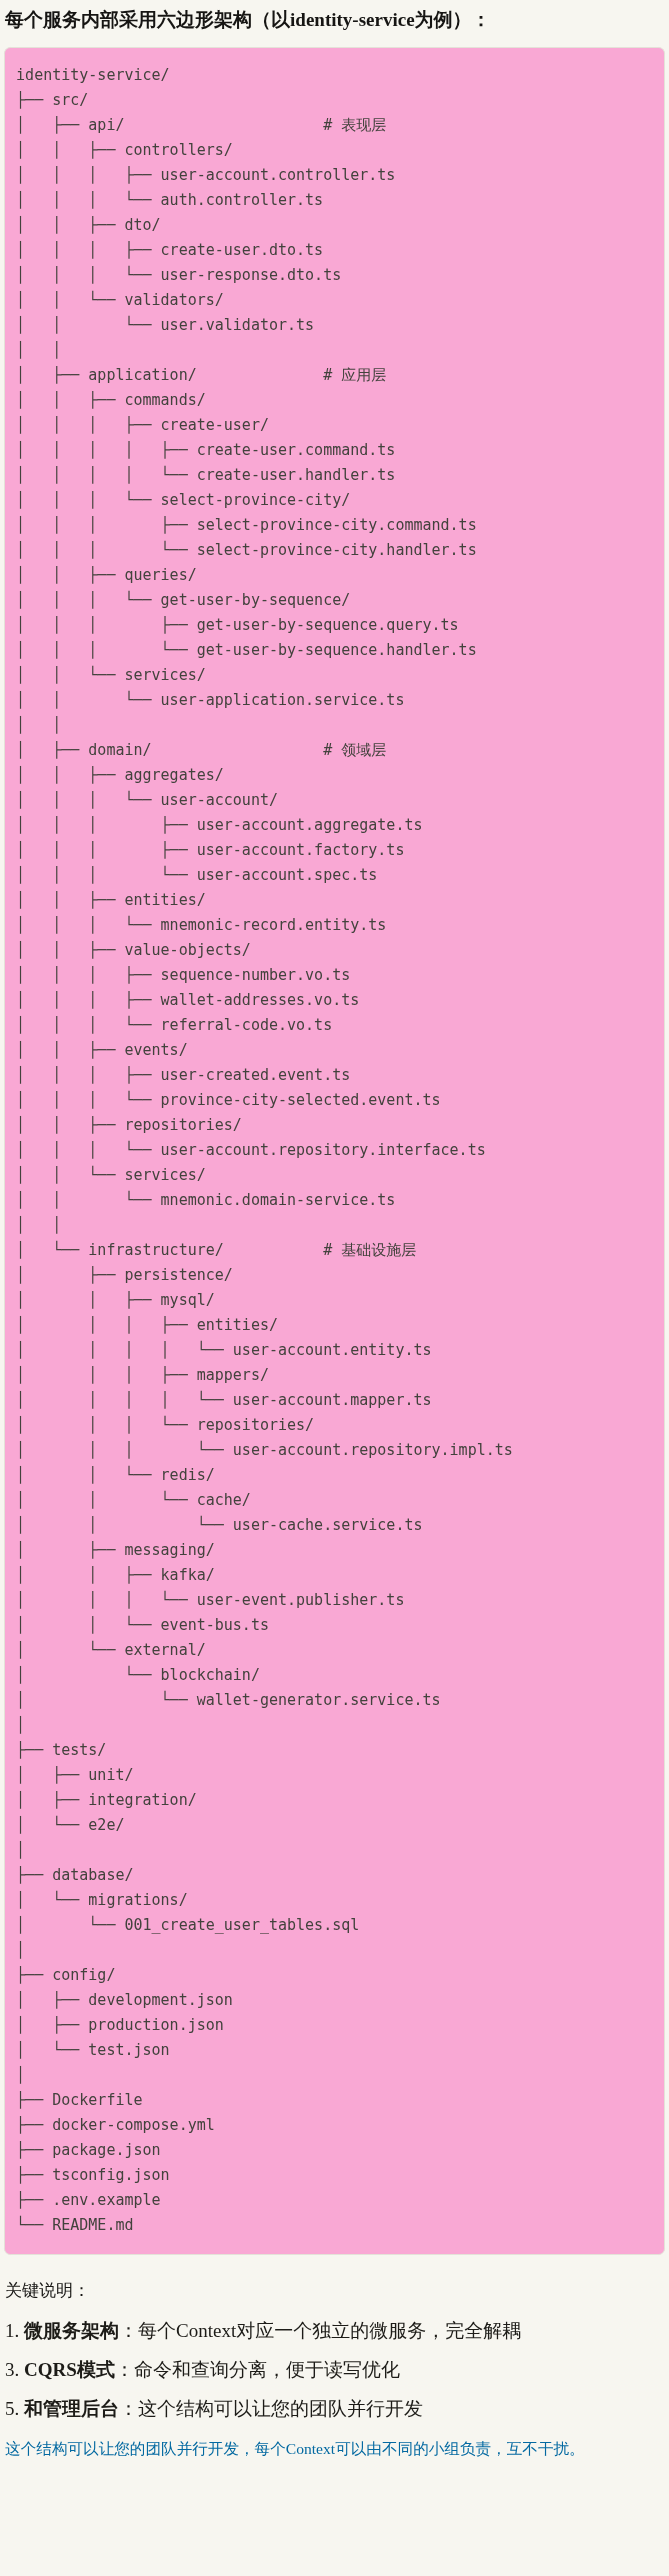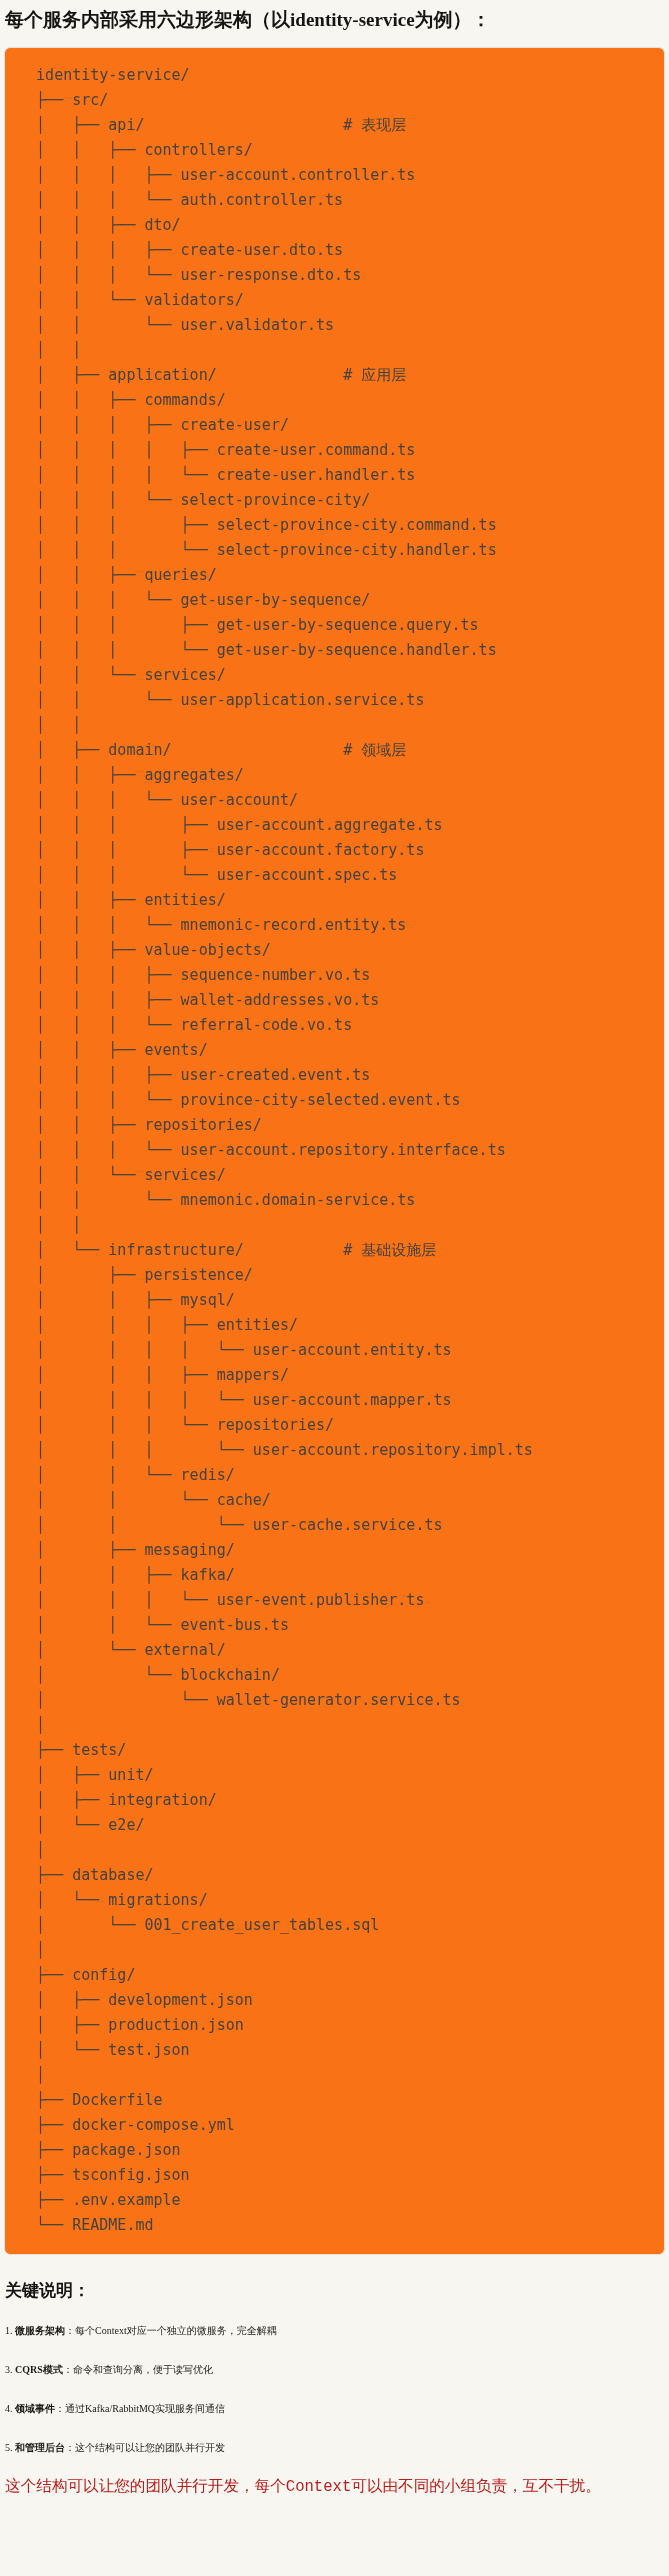--- a/index.html
+++ b/index.html
@@ -18,61 +18,59 @@
     margin: 0 1.3px 12.5px 1.3px;
     font-family: "Liberation Serif", serif;
     font-weight: 700;
     font-size: 19px;
     line-height: 29px;
     color: #161513;
   }
   .code-block {
     border: 0.6px solid #E4E2D8;
     border-radius: 6.3px;
-    background: #f97316;
+    background: #f9a8d4;
     overflow: hidden;
-    padding-left: 20px;
   }
   .code-block pre {
     margin: 0;
     padding: 15px 11.3px 16.3px 11.3px;
     font-family: "DejaVu Sans Mono", monospace;
     font-size: 15px;
     line-height: 25px;
     color: #43423D;
     white-space: pre;
   }
   .notes-heading {
     margin: 25px 1.3px 0 1.3px;
     font-family: "Liberation Serif", serif;
-    font-weight: 700;
+    font-weight: 400;
     font-size: 17px;
     line-height: 22.5px;
     color: #161513;
   }
   ol.notes-list {
     list-style: none;
     margin: 0;
     padding: 0 1.3px;
   }
   ol.notes-list li {
     margin-top: 18px;
-    font-size: 10px;
+    font-size: 19px;
     line-height: 21px;
     color: #1d1c18;
   }
   ol.notes-list li .note-label {
     font-weight: 700;
   }
   .summary-text {
     margin: 19px 1.3px 0 1.3px;
     font-size: 15.6px;
     line-height: 21px;
-    color: #b91c1c;
-    font-family: Liberation Mono, monospace;
+    color: #0369a1;
   }
 </style>
 </head>
 <body>
 
 <div class="page">
 
   <h1 class="page-title">每个服务内部采用六边形架构（以identity-service为例）：</h1>
 
   <div class="code-block">
@@ -163,20 +161,19 @@
 ├── tsconfig.json
 ├── .env.example
 └── README.md</pre>
   </div>
 
   <h2 class="notes-heading">关键说明：</h2>
 
   <ol class="notes-list">
     <li><span class="note-num">1. </span><span class="note-label">微服务架构</span><span class="note-text">：每个Context对应一个独立的微服务，完全解耦</span></li>
     <li><span class="note-num">3. </span><span class="note-label">CQRS模式</span><span class="note-text">：命令和查询分离，便于读写优化</span></li>
-    <li><span class="note-num">4. </span><span class="note-label">领域事件</span><span class="note-text">：通过Kafka/RabbitMQ实现服务间通信</span></li>
     <li><span class="note-num">5. </span><span class="note-label">和管理后台</span><span class="note-text">：这个结构可以让您的团队并行开发</span></li>
   </ol>
 
   <p class="summary-text">这个结构可以让您的团队并行开发，每个Context可以由不同的小组负责，互不干扰。</p>
 
 </div>
 
 
 </body></html>

